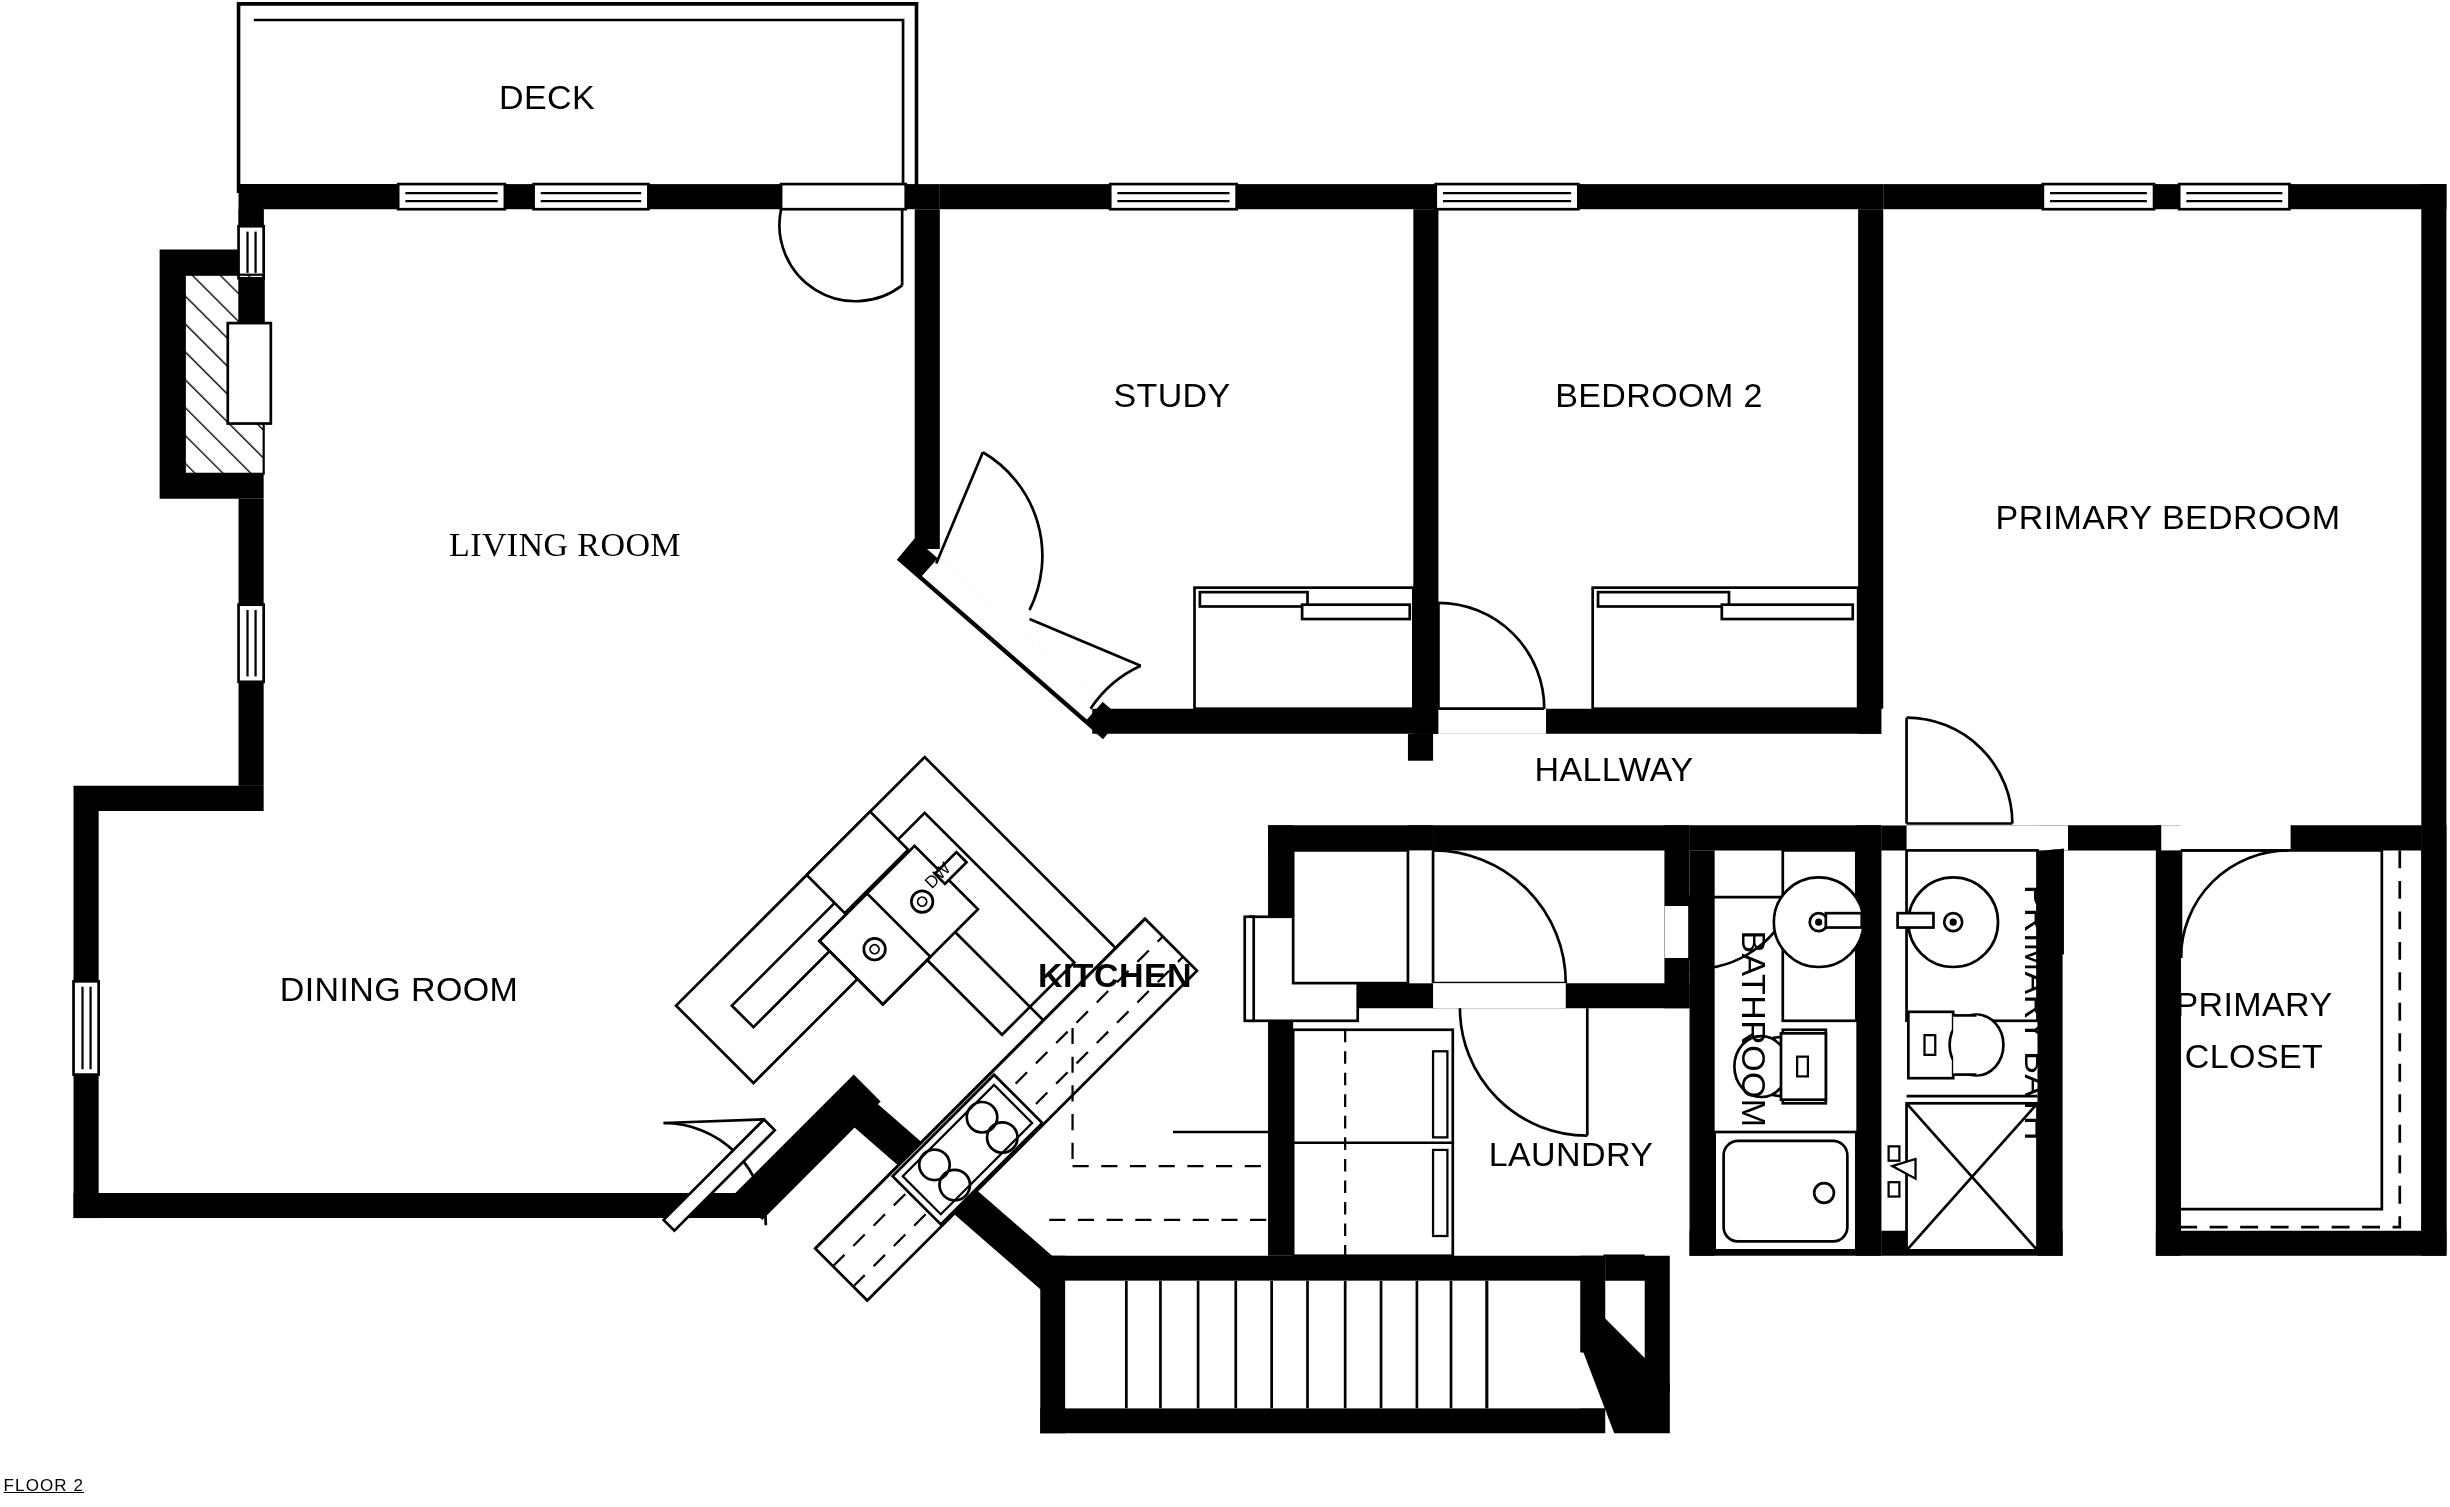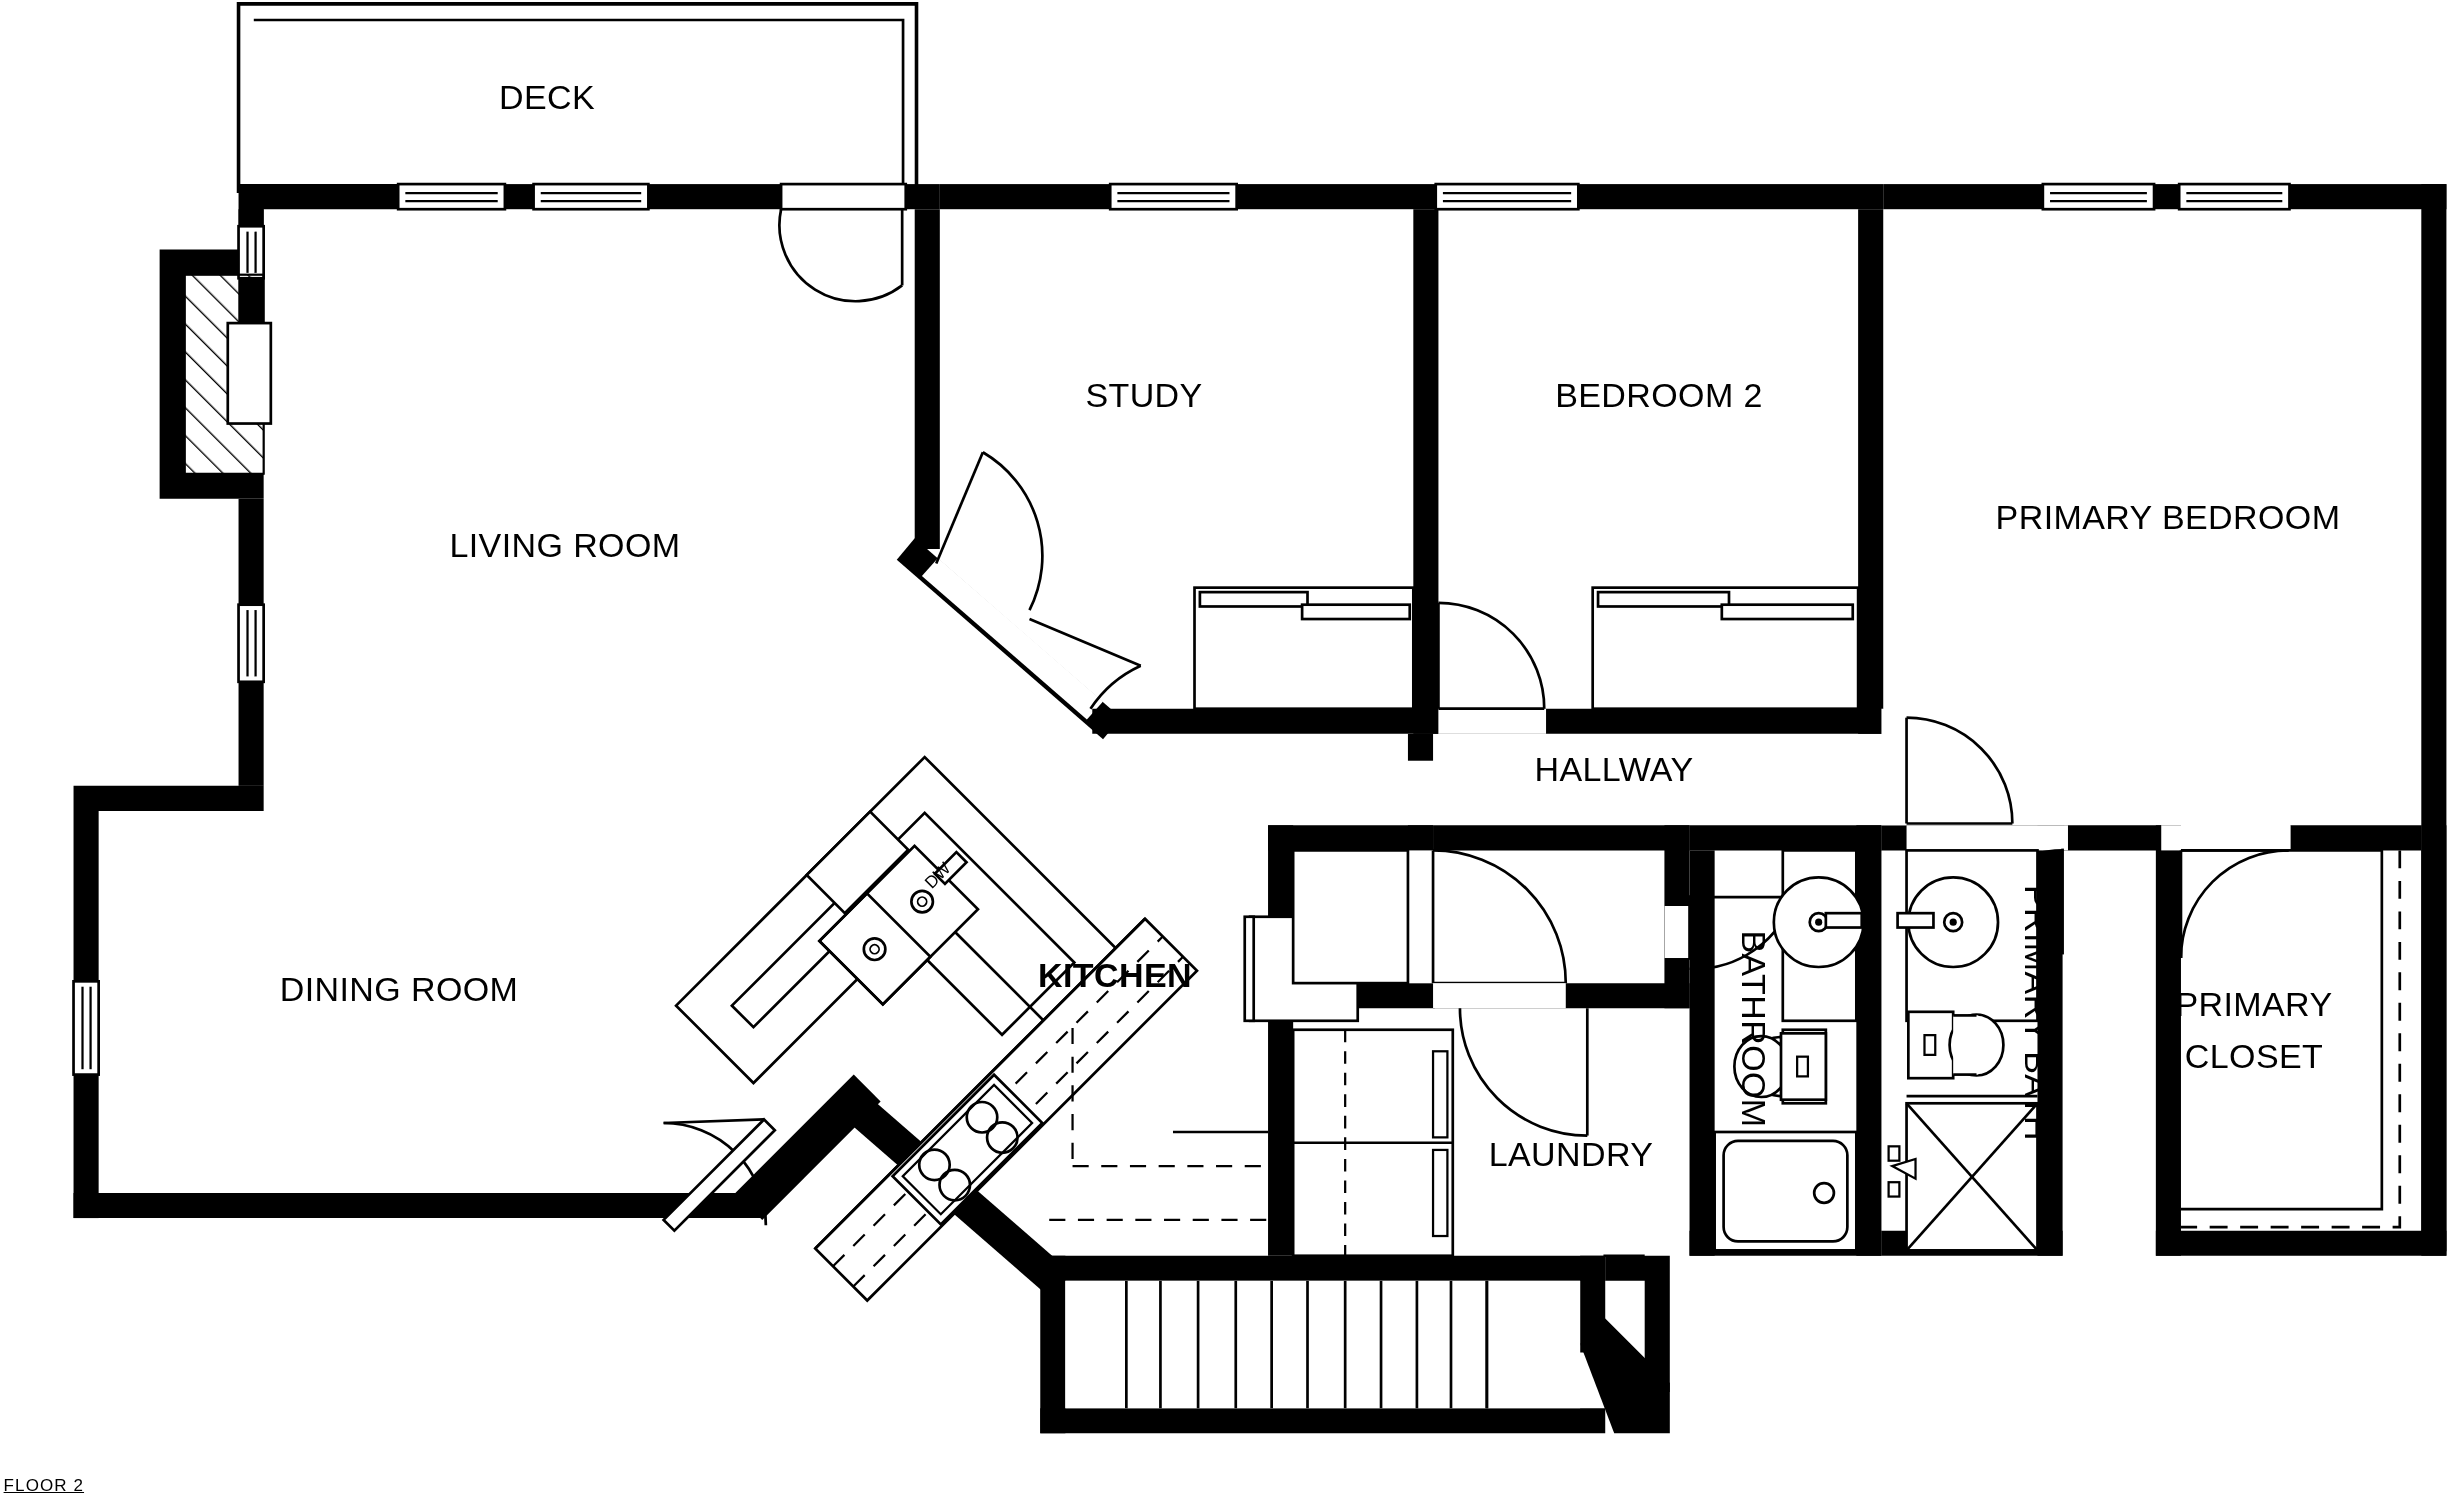--- a/index.html
+++ b/index.html
@@ -431,27 +431,27 @@
 
   <g fill="none" stroke="#000" stroke-width="3">
     <line x1="1788" y1="1400" x2="1834" y2="1400"></line>
     <line x1="1836" y1="1428" x2="1836" y2="1540"></line>
   </g>
 
 </svg>
 
 <div class="room-label lbl-c" style="left:547px; top:97px; font-size:34px;">DECK</div>
 
-<div class="room-label lbl-c" style="left:565px; top:545px; font-size:34px;">LIVING ROOM</div>
+<div class="room-label lbl-c" style="left:565px; top:545px; font-size:34px;font-family:Liberation Serif, serif;">LIVING ROOM</div>
 
 <div class="room-label lbl-c" style="left:399px; top:989px; font-size:34px;">DINING ROOM</div>
 
 <div class="room-label lbl-c" style="left:1115px; top:975px; font-size:34px;font-weight:bold;">KITCHEN</div>
 
-<div class="room-label lbl-c" style="left:1144px; top:395px; font-size:34px;">STUDY</div>
+<div class="room-label lbl-c" style="left:1172px; top:395px; font-size:34px;">STUDY</div>
 
 <div class="room-label lbl-c" style="left:1648px; top:395px; font-size:34px;margin-left:11px;">BEDROOM 2</div>
 
 <div class="room-label lbl-c" style="left:2168px; top:517px; font-size:34px;">PRIMARY BEDROOM</div>
 
 <div class="room-label lbl-c" style="left:1614px; top:769px; font-size:34px;">HALLWAY</div>
 
 <div class="room-label lbl-c" style="left:1571px; top:1154px; font-size:34px;">LAUNDRY</div>
 
 <div class="room-label lbl-rot" style="left:1753px; top:1029px; font-size:34px;">BATHROOM</div>

